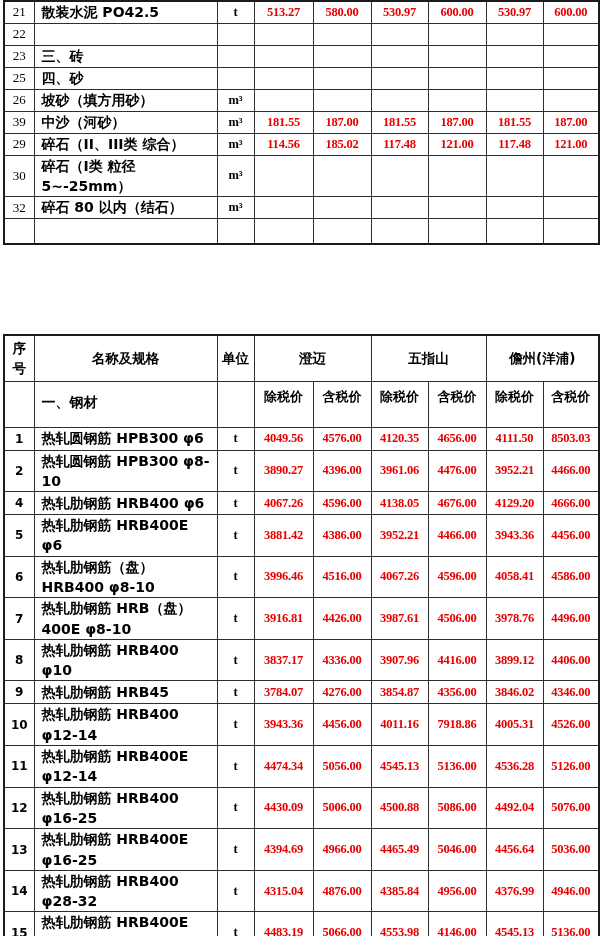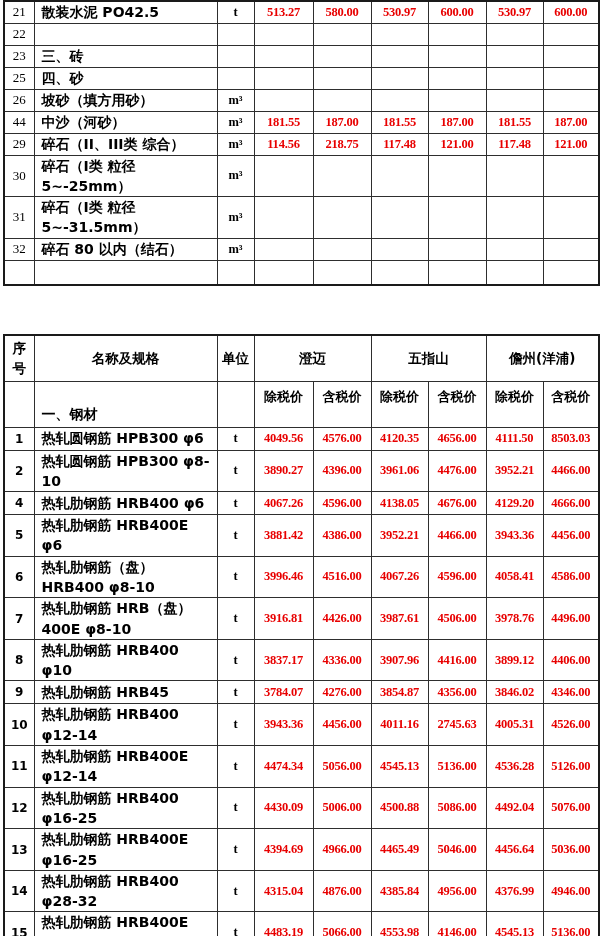--- a/index.html
+++ b/index.html
@@ -79,21 +79,22 @@
   }
   .phead {
     font-weight: bold;
     font-size: 13px;
     text-align: center;
     vertical-align: top;
     padding-top: 6px;
   }
   .section-top {
     vertical-align: top;
-    padding-top: 22px;
+    padding-top: 11px;
+    font-family: Liberation Mono, monospace;
   }
 </style>
 </head>
 <body>
 
 <div class="sheet">
 
   <table id="upper-table">
     <colgroup>
       <col style="width:30px">
@@ -156,55 +157,44 @@
           <td class="name">坡砂（填方用砂）</td>
           <td class="unit">m³</td>
           <td class="price"></td>
           <td class="price"></td>
           <td class="price"></td>
           <td class="price"></td>
           <td class="price"></td>
           <td class="price"></td>
         </tr>
         <tr>
-          <td class="num">44</td>
+          <td class="num">39</td>
           <td class="name">中沙（河砂）</td>
           <td class="unit">m³</td>
           <td class="price">181.55</td>
           <td class="price">187.00</td>
           <td class="price">181.55</td>
           <td class="price">187.00</td>
           <td class="price">181.55</td>
           <td class="price">187.00</td>
         </tr>
         <tr>
           <td class="num">29</td>
           <td class="name">碎石（II、III类 综合）</td>
           <td class="unit">m³</td>
           <td class="price">114.56</td>
-          <td class="price">218.75</td>
+          <td class="price">185.02</td>
           <td class="price">117.48</td>
           <td class="price">121.00</td>
           <td class="price">117.48</td>
           <td class="price">121.00</td>
         </tr>
         <tr>
           <td class="num">30</td>
           <td class="name">碎石（I类 粒径5~-25mm）</td>
-          <td class="unit">m³</td>
-          <td class="price"></td>
-          <td class="price"></td>
-          <td class="price"></td>
-          <td class="price"></td>
-          <td class="price"></td>
-          <td class="price"></td>
-        </tr>
-        <tr>
-          <td class="num">31</td>
-          <td class="name">碎石（I类 粒径5~-31.5mm）</td>
           <td class="unit">m³</td>
           <td class="price"></td>
           <td class="price"></td>
           <td class="price"></td>
           <td class="price"></td>
           <td class="price"></td>
           <td class="price"></td>
         </tr>
         <tr>
           <td class="num">32</td>
@@ -353,21 +343,21 @@
           <td class="price">3846.02</td>
           <td class="price">4346.00</td>
         </tr>
         <tr>
           <td class="num">10</td>
           <td class="name">热轧肋钢筋 HRB400 φ12-14</td>
           <td class="unit">t</td>
           <td class="price">3943.36</td>
           <td class="price">4456.00</td>
           <td class="price">4011.16</td>
-          <td class="price">2745.63</td>
+          <td class="price">7918.86</td>
           <td class="price">4005.31</td>
           <td class="price">4526.00</td>
         </tr>
         <tr>
           <td class="num">11</td>
           <td class="name">热轧肋钢筋 HRB400E φ12-14</td>
           <td class="unit">t</td>
           <td class="price">4474.34</td>
           <td class="price">5056.00</td>
           <td class="price">4545.13</td>

